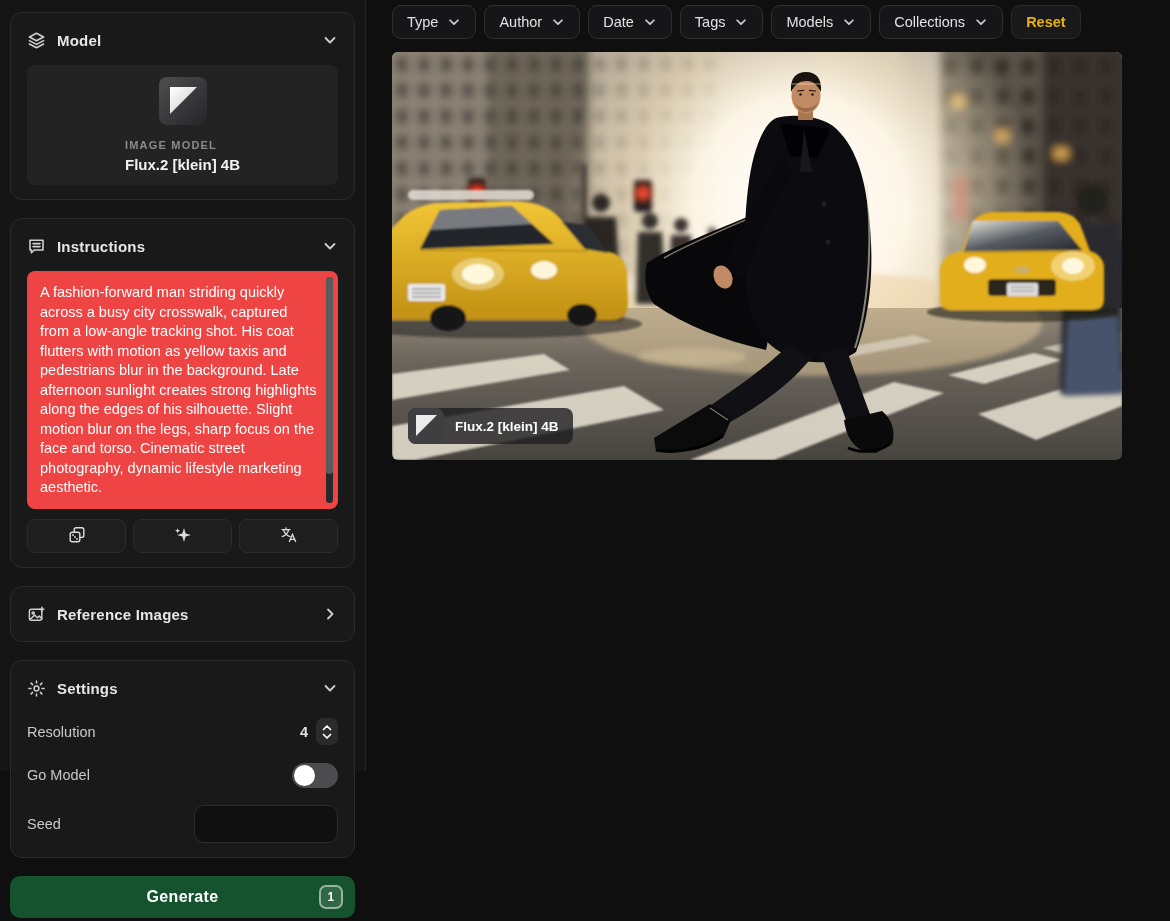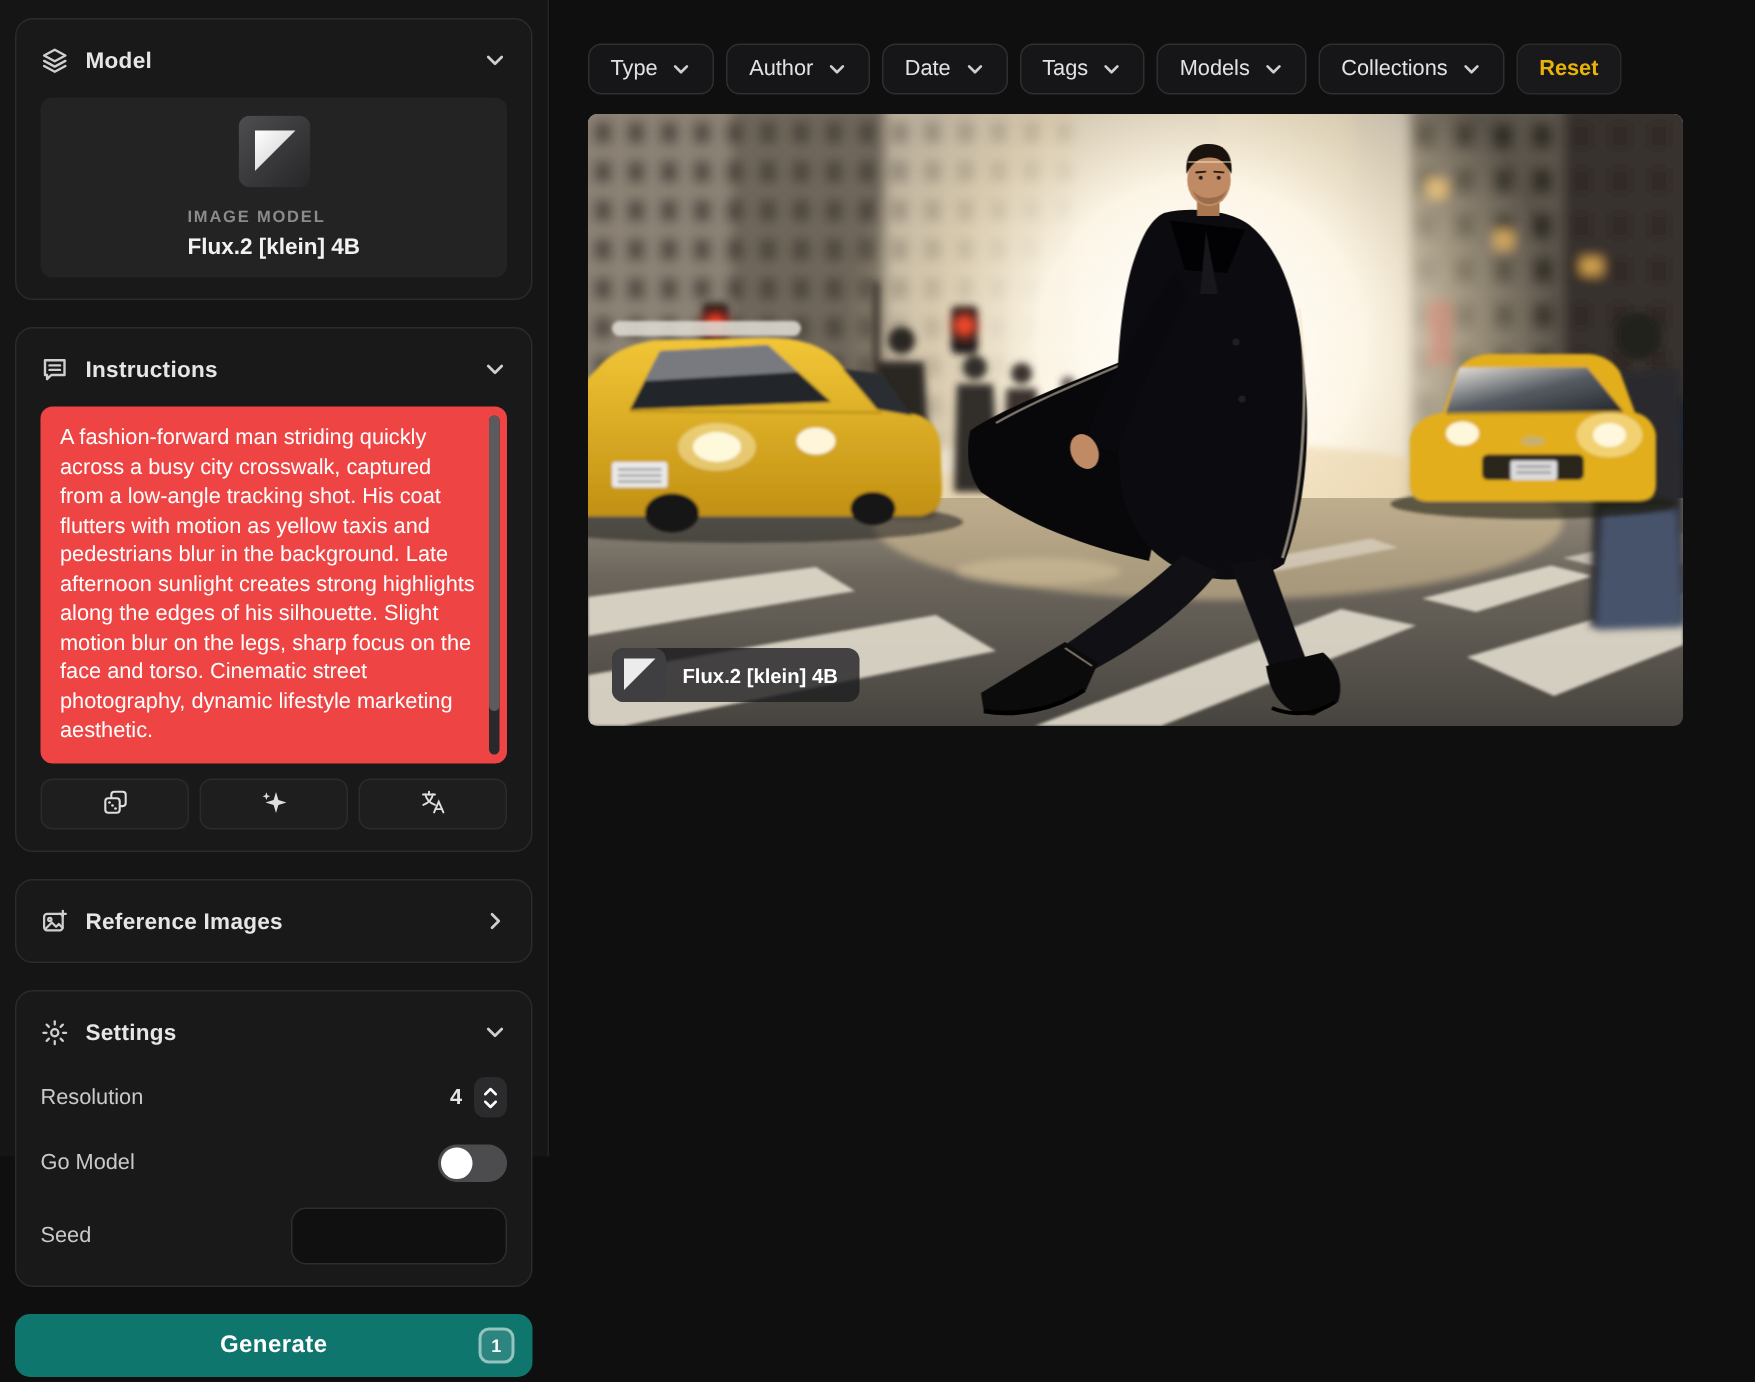--- a/index.html
+++ b/index.html
@@ -55,34 +55,34 @@
     display:flex; align-items:center; justify-content:center; color:#fff; cursor:pointer; padding:0; }
   .toggle { margin-left:auto; width:46px; height:25px; border-radius:13px;
     background:#4c4c4f; position:relative; cursor:pointer; border:none; padding:0; }
   .knob { position:absolute; left:2px; top:2px; width:21px; height:21px;
     border-radius:50%; background:#ffffff; }
   .seed-input { margin-left:auto; width:144px; height:38px; background:#101011;
     border:1px solid #2d2d2f; border-radius:10px; color:#e5e5e5; font-size:14px;
     padding:0 10px; font-family:inherit; }
 
   .generate { margin-top:0; width:100%; height:42px; flex:none;
-    background:#0f766e; border:none; border-radius:10px; color:#fff;
+    background:#14532d; border:none; border-radius:10px; color:#fff;
     font-size:16px; font-weight:700; font-family:inherit; letter-spacing:.3px;
     display:flex; align-items:center; justify-content:center; position:relative; cursor:pointer; }
   .gen-badge { position:absolute; right:12px; top:9px; width:24px; height:24px;
     border:2px solid rgba(255,255,255,.5); background:rgba(255,255,255,.12);
     border-radius:7px; font-size:12px; font-weight:600;
     display:flex; align-items:center; justify-content:center; }
 
   
   .content { flex:1; padding:5px 0 0 26px; }
   .filter-bar { display:flex; gap:8px; align-items:center; }
   .f-btn { height:34px; padding:0 14px; background:#161618; border:1px solid #2f2f31;
     border-radius:9px; color:#e2e2e2; font-size:14.5px; font-weight:500;
-    display:flex; align-items:center; gap:9px; cursor:pointer; font-family:inherit;margin-top:24px; }
+    display:flex; align-items:center; gap:9px; cursor:pointer; font-family:inherit; }
   .f-btn .chev { display:flex; color:#cfcfcf; }
   .f-btn.reset { font-weight:700; color:#eab308; border-color:#2a2a2c; background:#19191b; }
 
   .image-card { margin-top:13px; width:730px; height:408px; position:relative;
     border-radius:6px; overflow:hidden; cursor:pointer; background:#000; }
   .image-card svg.scene { display:block; }
   .image-badge { position:absolute; left:16px; bottom:16px; height:36px;
     display:flex; align-items:center; gap:11px; padding-right:14px;
     background:rgba(30,30,32,.8); border-radius:8px;
     color:#fff; font-size:13.5px; font-weight:700; }

